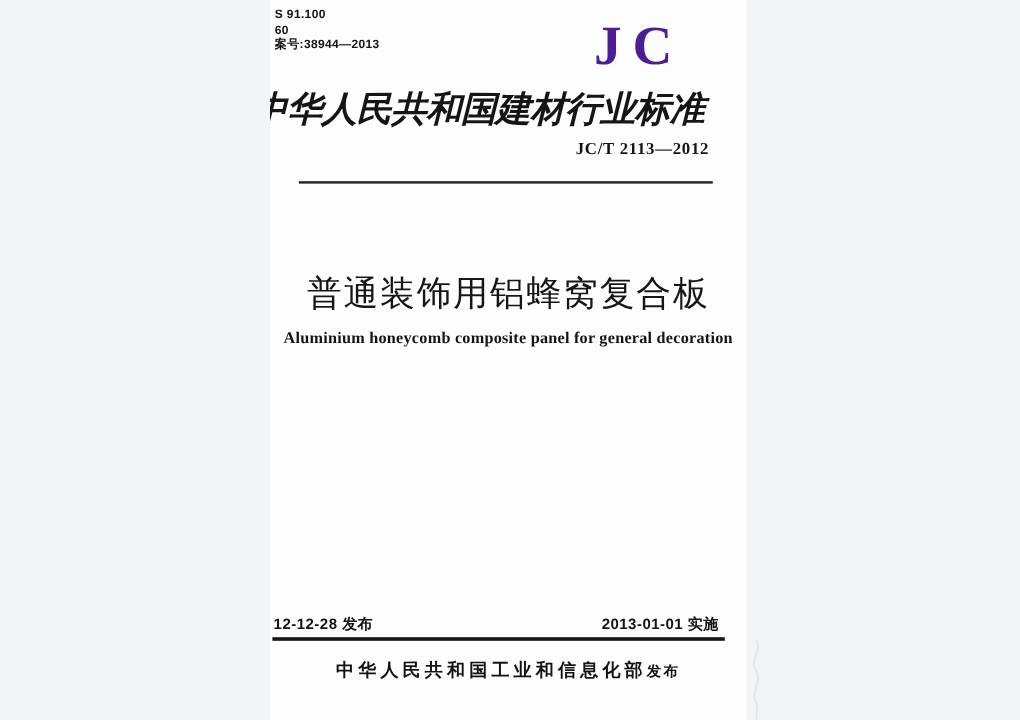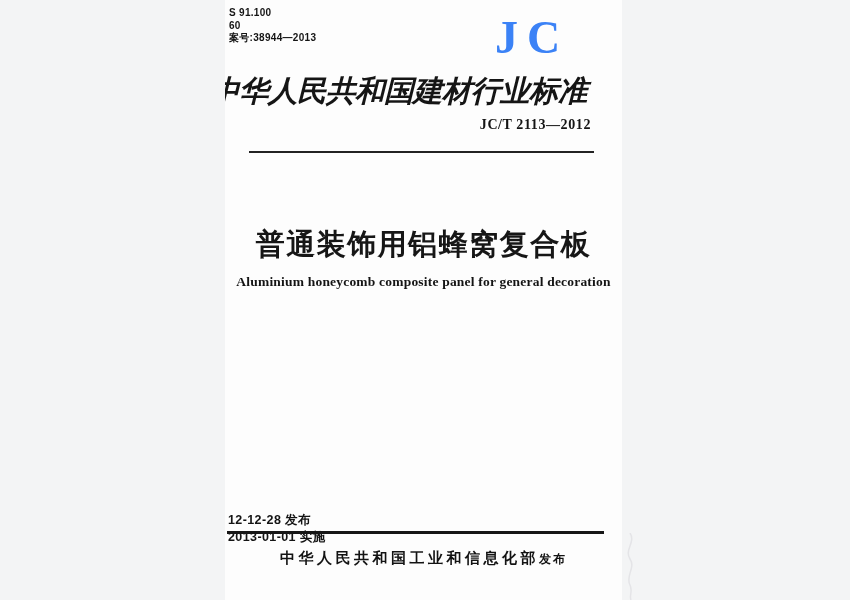--- a/index.html
+++ b/index.html
@@ -24,21 +24,21 @@
     font-size: 10px; font-weight: bold;
     line-height: 12.5px; letter-spacing: 0.3px;
     white-space: nowrap;
   }
   
   .jc-logo {
     position: absolute; left: 270px; top: 14px;
     font-family: "Liberation Serif", serif;
     font-size: 46px; font-weight: bold;
     letter-spacing: 9px; line-height: 48px;
-    color: #3b82f6;
+    color: #4c1d95;
   }
   
   .std-name {
     position: absolute; left: -15px; top: 72px;
     font-family: "Liberation Serif", serif;
     font-size: 29.5px; font-weight: bold;
     letter-spacing: -0.5px; white-space: nowrap;
     color: #151515;
     font-style: italic;
   }
@@ -49,37 +49,37 @@
     letter-spacing: 0.6px; white-space: nowrap;
   }
   .rule-thin {
     position: absolute; left: 24px; top: 151px;
     width: 345px; height: 2px; background: #232323;
   }
   .title-cn {
     position: absolute; left: 0; top: 225px; width: 100%;
     text-align: center;
     font-family: "Liberation Sans", sans-serif;
-    font-size: 29px; font-weight: bold;
+    font-size: 29px; font-weight: normal;
     letter-spacing: 1.5px; white-space: nowrap;
     color: #161616;
   }
   .title-en {
     position: absolute; left: 0; top: 274px; width: 100%;
     text-align: center;
     font-family: "Liberation Serif", serif;
     font-size: 13.5px; font-weight: bold;
     letter-spacing: 0.2px; white-space: nowrap;
   }
   .date-row {
     position: absolute; left: 3px; top: 512px; right: 23px;
     display: flex; justify-content: space-between;
     font-family: "Liberation Sans", sans-serif;
     font-size: 12.5px; font-weight: bold;
-    letter-spacing: 0.4px; white-space: nowrap; flex-direction: column;
+    letter-spacing: 0.4px; white-space: nowrap;
   }
   .rule-thick {
     position: absolute; left: 2px; top: 531px;
     width: 377px; height: 3px; background: #161616;
   }
   .publisher-row {
     position: absolute; left: 0; top: 549px; width: 100%;
     text-align: center; white-space: nowrap;
     font-family: "Liberation Serif", serif;
     font-size: 15px; font-weight: bold;

